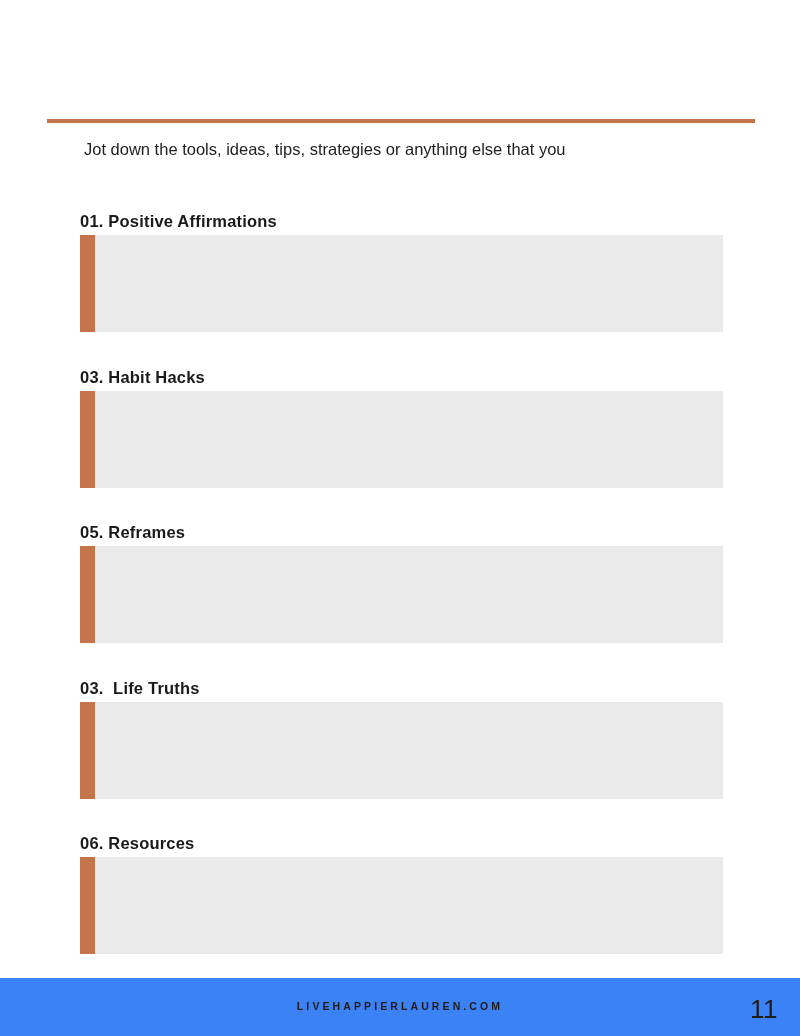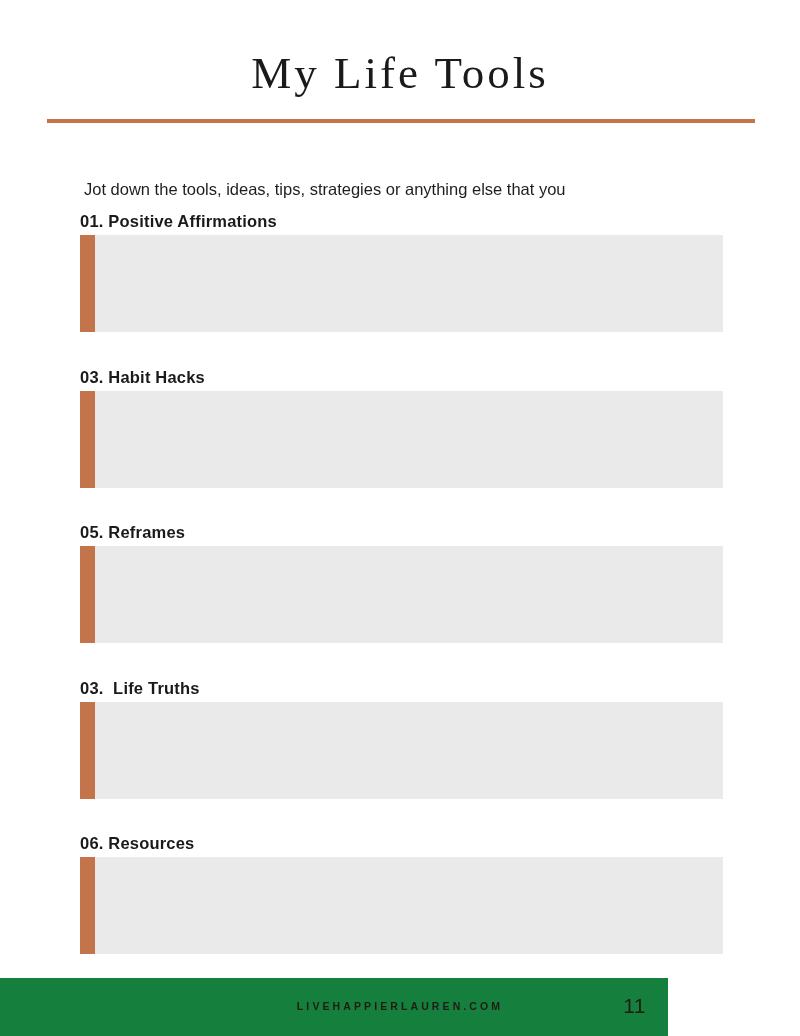--- a/index.html
+++ b/index.html
@@ -54,21 +54,21 @@
   .intro {
     position: absolute;
     left: 84px;
     top: 136px;
     width: 600px;
     font-size: 16.5px;
     line-height: 27px;
     color: #1e1e1e;
     font-weight: 400;
   }
-  .intro-line { display: block; white-space: pre; margin-top: 40px; }
+  .intro-line { display: block; white-space: pre; }
 
   
   .section { position: absolute; left: 0; width: 800px; }
 
   .section-label {
     position: absolute;
     left: 80px;
     top: 0;
     font-size: 16.5px;
     color: #1a1a1a;
@@ -111,54 +111,53 @@
     line-height: 24px;
     color: #1e1e1e;
     padding: 8px 12px;
   }
 
   
   .footer-band {
     position: absolute;
     left: 0;
     top: 978px;
-    width: 668px;
+    width: 800px;
     height: 58px;
-    background: #15803d;
+    background: #3b82f6;
   }
 
   .footer-site {
     position: absolute;
     left: 0;
     top: 22px;
     width: 800px;
     text-align: center;
     font-size: 10.5px;
     letter-spacing: 3.1px;
     font-weight: 700;
     color: #231a16;
     white-space: pre;
   }
 
   .footer-pageno {
     position: absolute;
     right: 22px;
     top: 16px;
-    font-size: 21px;
+    font-size: 26px;
     font-weight: 400;
     color: #231a16;
     letter-spacing: 0.5px;
   }
 </style>
 </head>
 <body>
 
 <div class="page">
 
-  <div class="page-title">My Life Tools</div>
 
   <div class="title-rule"></div>
 
   <div class="intro">
     <span class="intro-line">Jot down the tools, ideas, tips, strategies or anything else that you</span>
   </div>
 
   <div class="section" style="top:212px;">
     <div class="section-label">01. Positive Affirmations</div>
     <div class="write-box">

